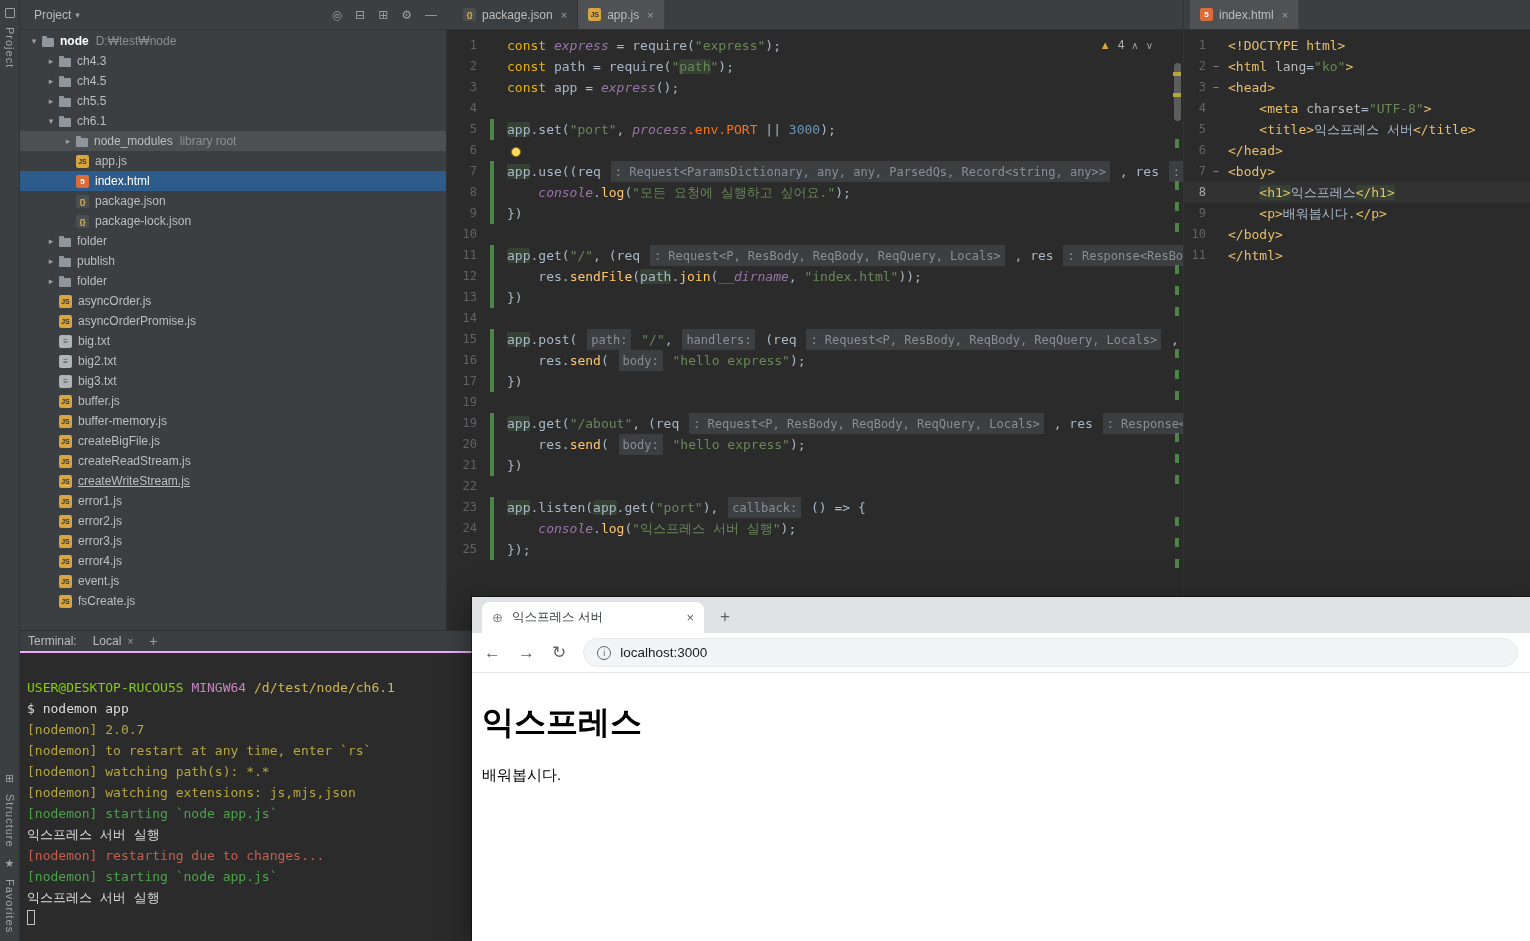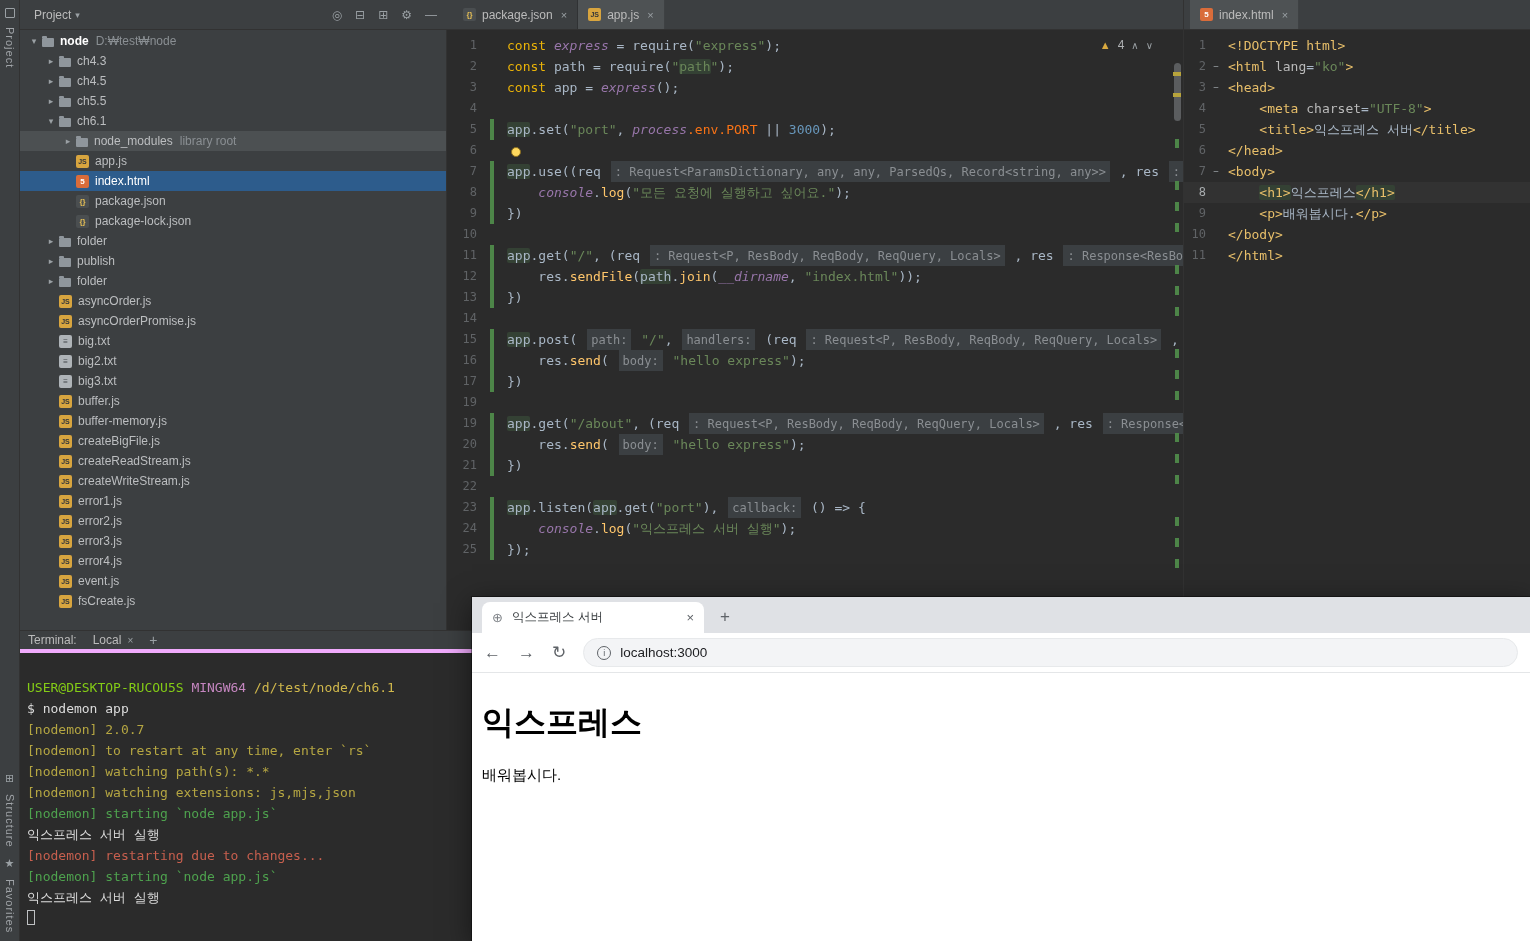--- a/index.html
+++ b/index.html
@@ -84,21 +84,21 @@
 .warn-tri{color:#d9a93f;font-size:11px}
 .warn-nav{color:#9aa0a4;font-size:10px}
 
 .stripe{position:absolute;top:0;right:0;width:13px;height:100%;z-index:2}
 .smark{position:absolute}
 .smark.warn{right:2px;width:8px;height:4px;background:#b8a43c}
 .smark.green{right:4px;width:4px;height:9px;background:#4d8548}
 .sthumb{position:absolute;right:2px;top:33px;width:7px;height:58px;background:rgba(164,170,175,.4);border-radius:4px}
 
 .term{position:absolute;left:20px;top:630px;width:452px;height:311px;background:#2b2b2b;border-top:1px solid #323232;z-index:2}
-.term-head{height:22px;background:#3c3f41;border-bottom:4px solid #f0abfc;display:flex;align-items:center;gap:16px;padding-left:8px;font-size:12px;color:#bbbbbb}
+.term-head{height:22px;background:#3c3f41;border-bottom:2px solid #f0abfc;display:flex;align-items:center;gap:16px;padding-left:8px;font-size:12px;color:#bbbbbb}
 .term-tab{display:flex;align-items:center;gap:6px}
 .term-tab .x{color:#9aa0a4;font-size:10px}
 .term-plus{color:#9aa0a4;font-size:14px}
 .term-body{padding:24px 0 0 7px;font-family:"DejaVu Sans Mono",monospace;font-size:13px;line-height:21px;white-space:pre}
 .tline{height:21px}
 .tcursor{display:inline-block;width:8px;height:15px;border:1px solid #bfc1c3;vertical-align:-2px}
 
 .browser{position:absolute;left:472px;top:597px;width:1058px;height:344px;background:#fff;z-index:10;box-shadow:0 0 0 1px rgba(0,0,0,.4),0 6px 26px rgba(0,0,0,.5)}
 .btabs{height:36px;background:#dfe1e5;display:flex;align-items:flex-end;padding-left:10px}
 .btab{width:222px;height:31px;background:#fff;border-radius:8px 8px 0 0;display:flex;align-items:center;gap:9px;padding:0 10px}
@@ -266,21 +266,21 @@
     <div class="trow" style="padding-left: 23px;">
       <span class="chev"></span>
       <span class="ficon ficon-js">JS</span>
       <span class="tlabel">createBigFile.js</span>
     </div>
     <div class="trow" style="padding-left: 23px;">
       <span class="chev"></span>
       <span class="ficon ficon-js">JS</span>
       <span class="tlabel">createReadStream.js</span>
     </div>
-    <div class="trow" style="padding-left: 23px;">
+    <div class="trow" style="padding-left: 23px; text-decoration: underline;">
       <span class="chev"></span>
       <span class="ficon ficon-js">JS</span>
       <span class="tlabel">createWriteStream.js</span>
     </div>
     <div class="trow" style="padding-left: 23px;">
       <span class="chev"></span>
       <span class="ficon ficon-js">JS</span>
       <span class="tlabel">error1.js</span>
     </div>
     <div class="trow" style="padding-left: 23px;">

